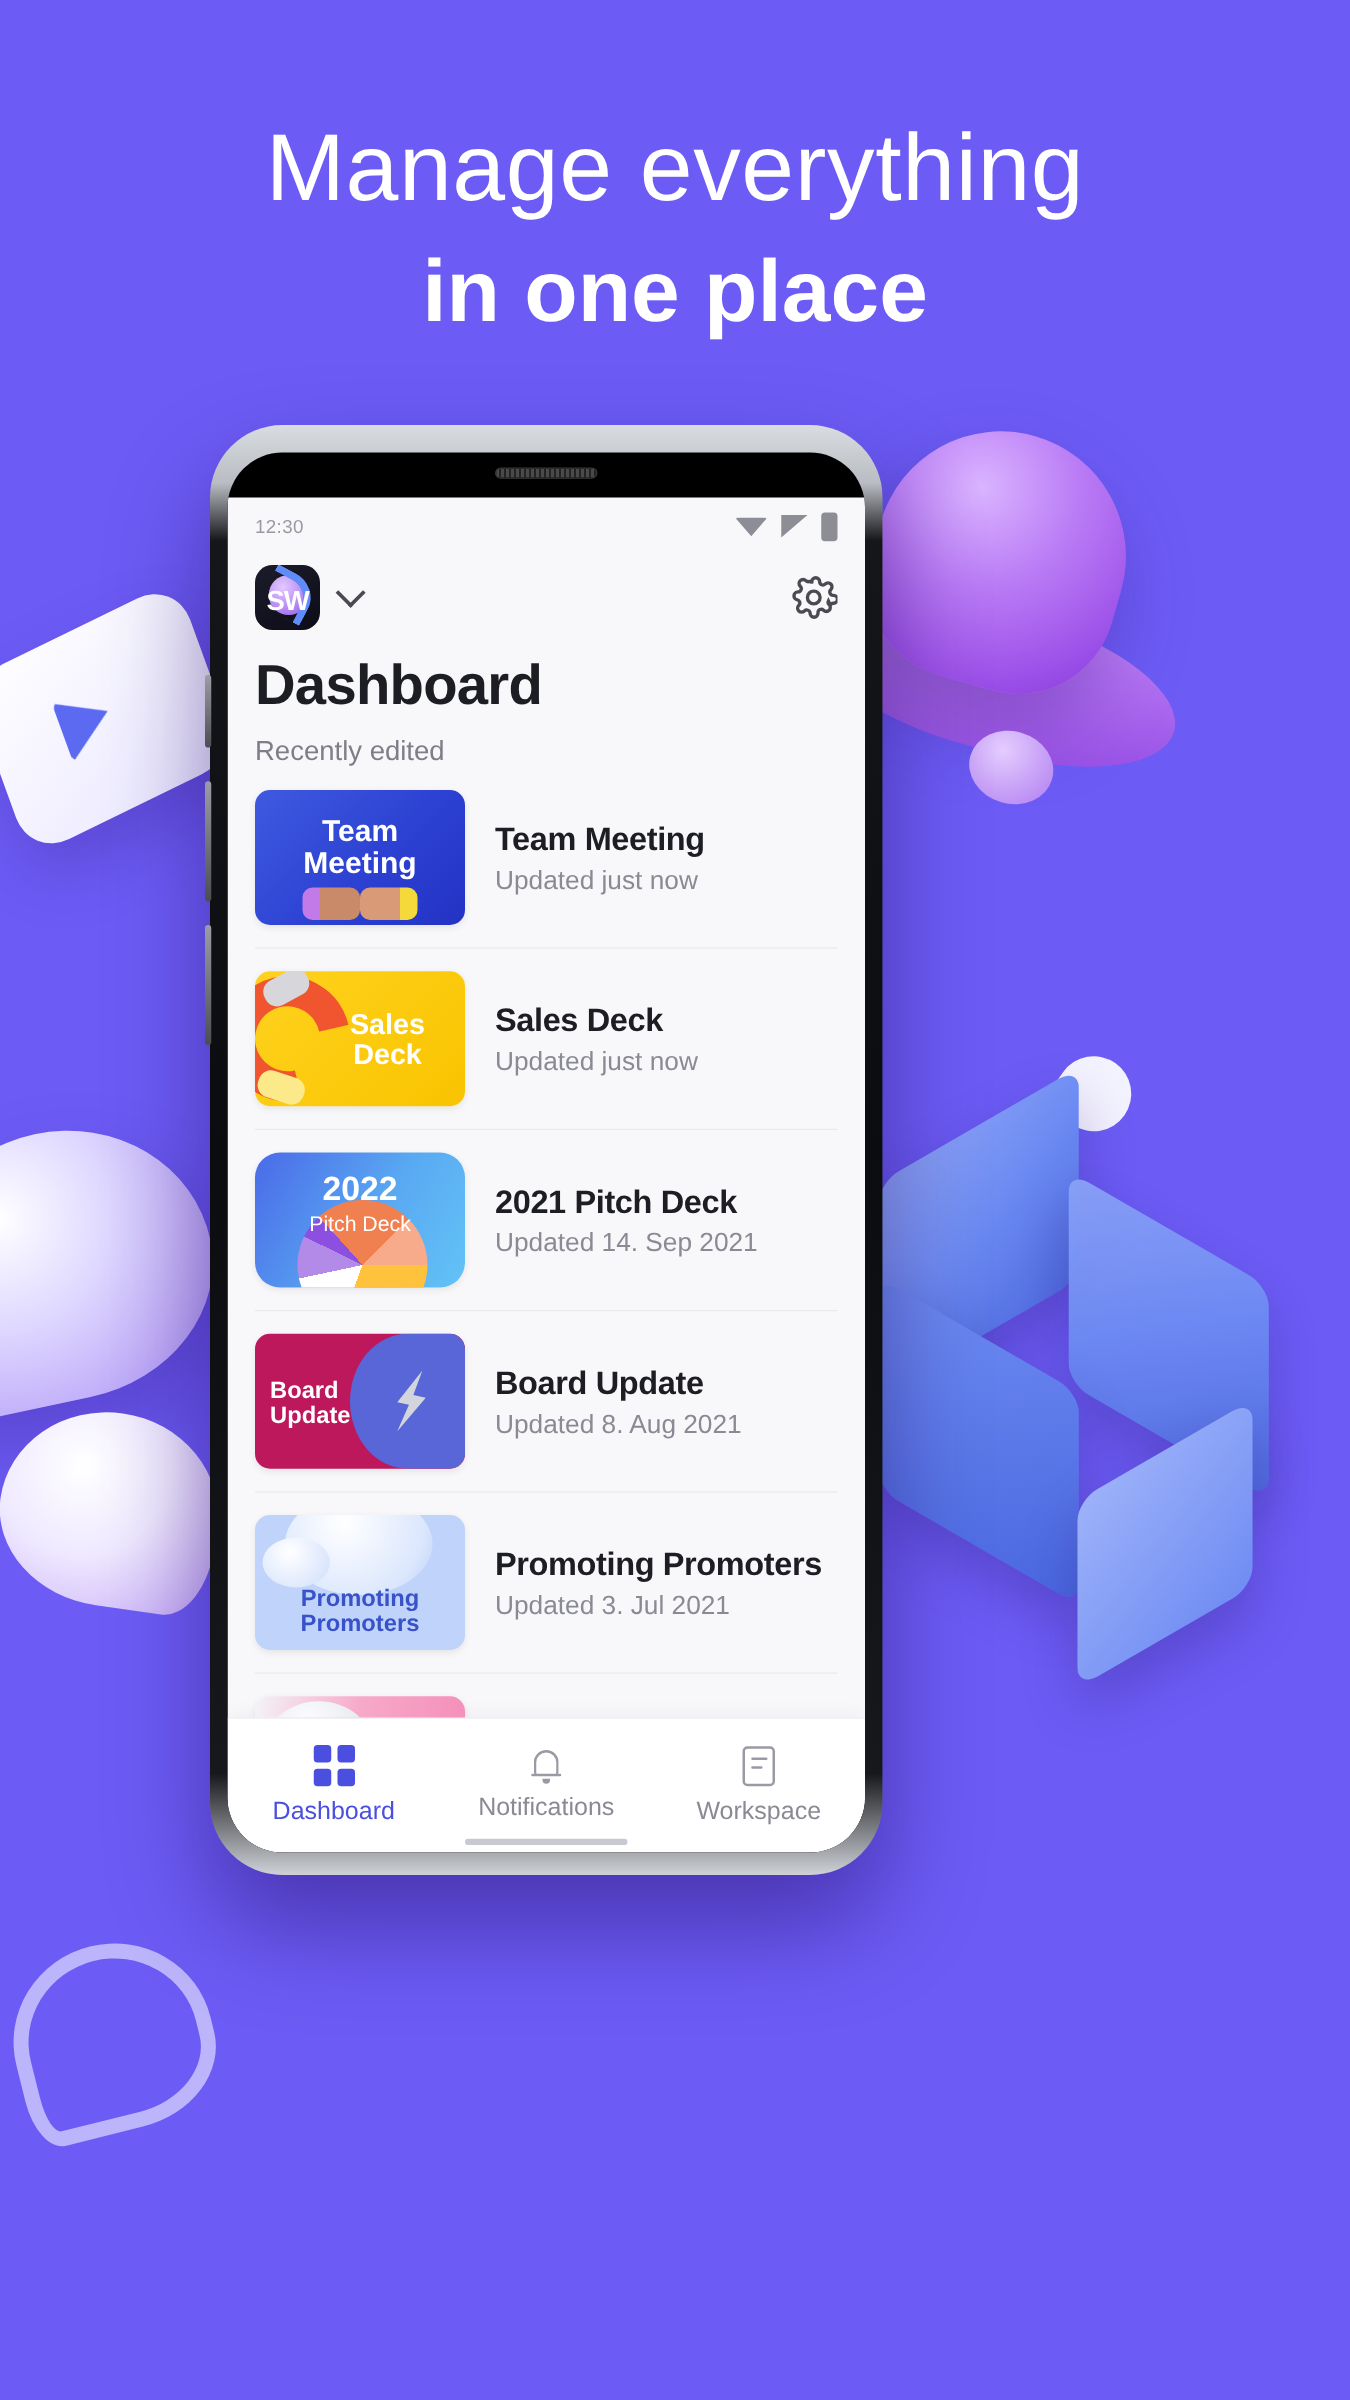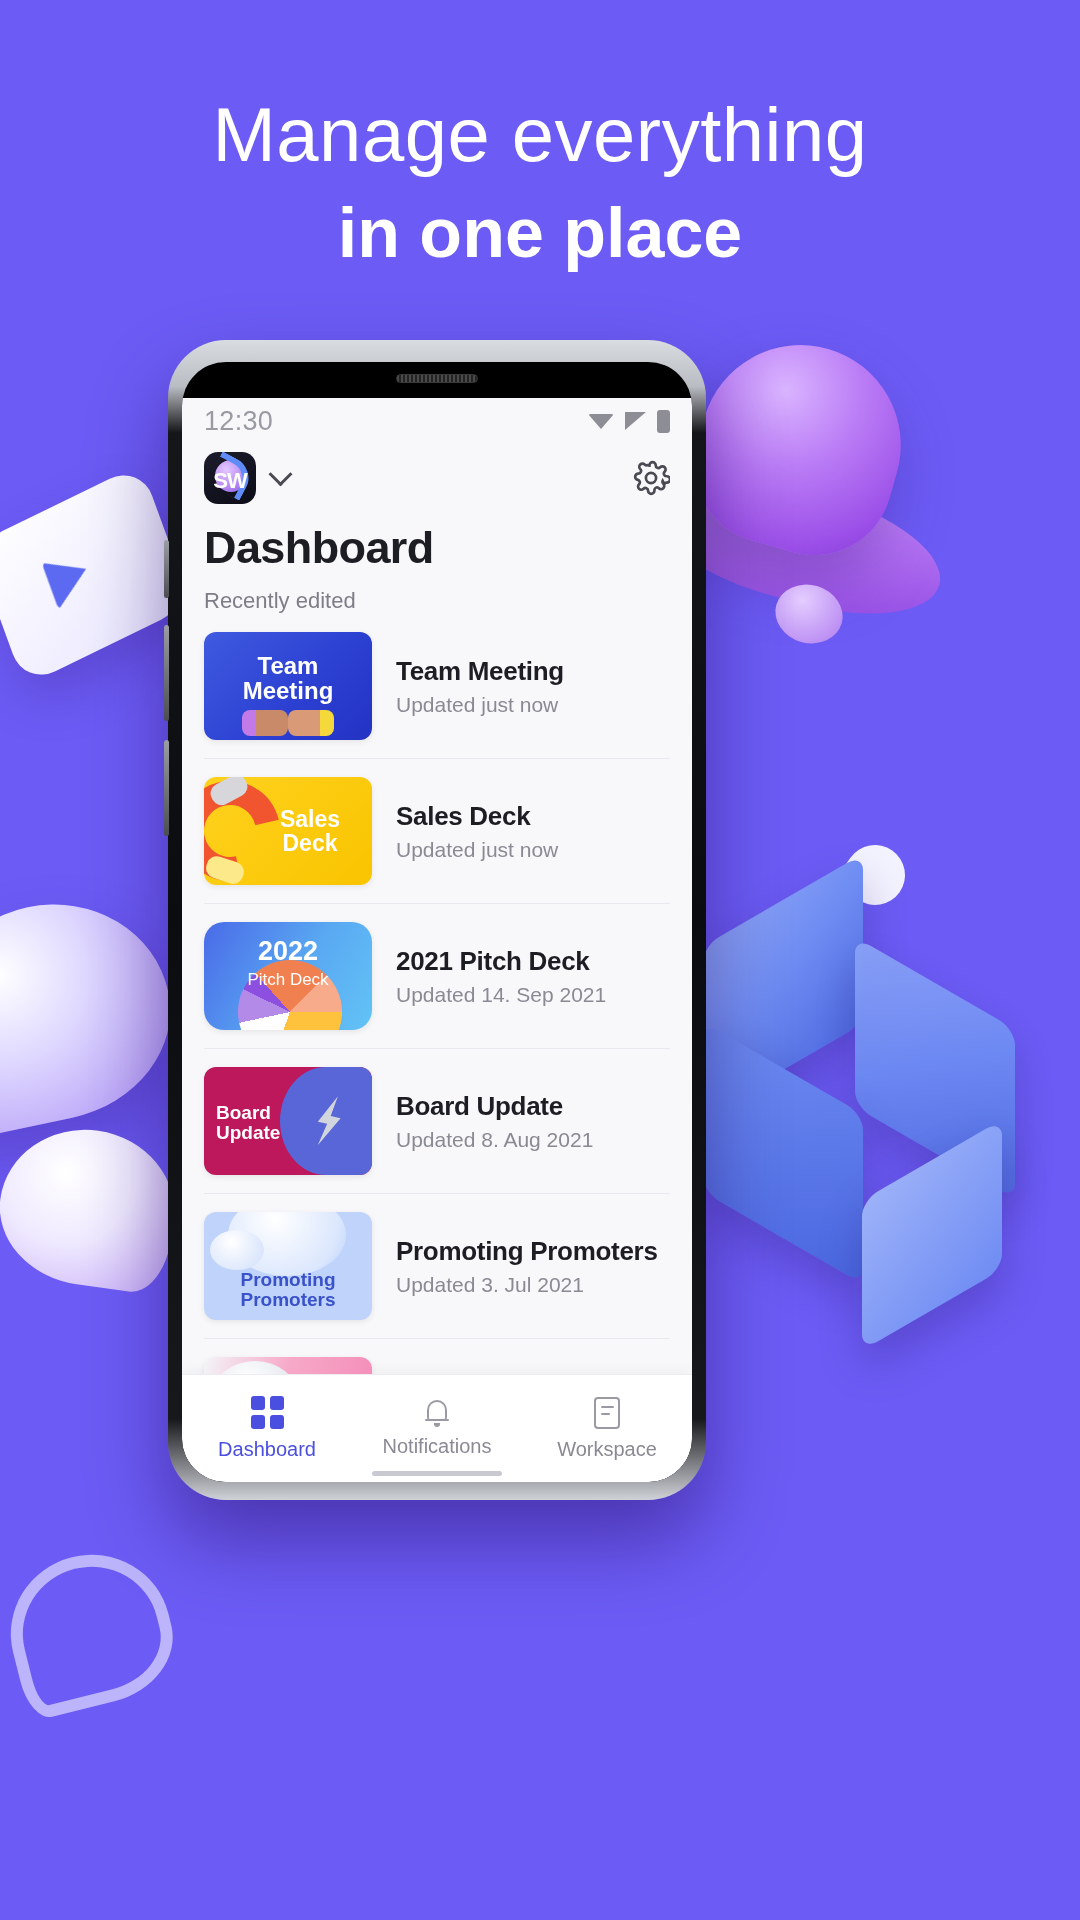--- a/index.html
+++ b/index.html
@@ -141,21 +141,21 @@
     background:#f8f8fb;
     border-radius:0 0 44px 44px;
     overflow:hidden;
     display:flex; flex-direction:column;
   }
 
   .statusbar{
     height:46px; display:flex; align-items:center;
     padding:0 22px; flex:0 0 auto;
   }
-  .status-time{ font-size:27px; color:#9a9aa2; letter-spacing:.3px; }
+  .status-time{ font-size:15px; color:#9a9aa2; letter-spacing:.3px; }
   .status-icons{ margin-left:auto; display:flex; align-items:center; gap:11px; }
   .ic-wifi{
     width:0;height:0;
     border-left:13px solid transparent;
     border-right:13px solid transparent;
     border-top:15px solid #8d8d96;
     border-radius:3px;
   }
   .ic-signal{
     width:0;height:0;

